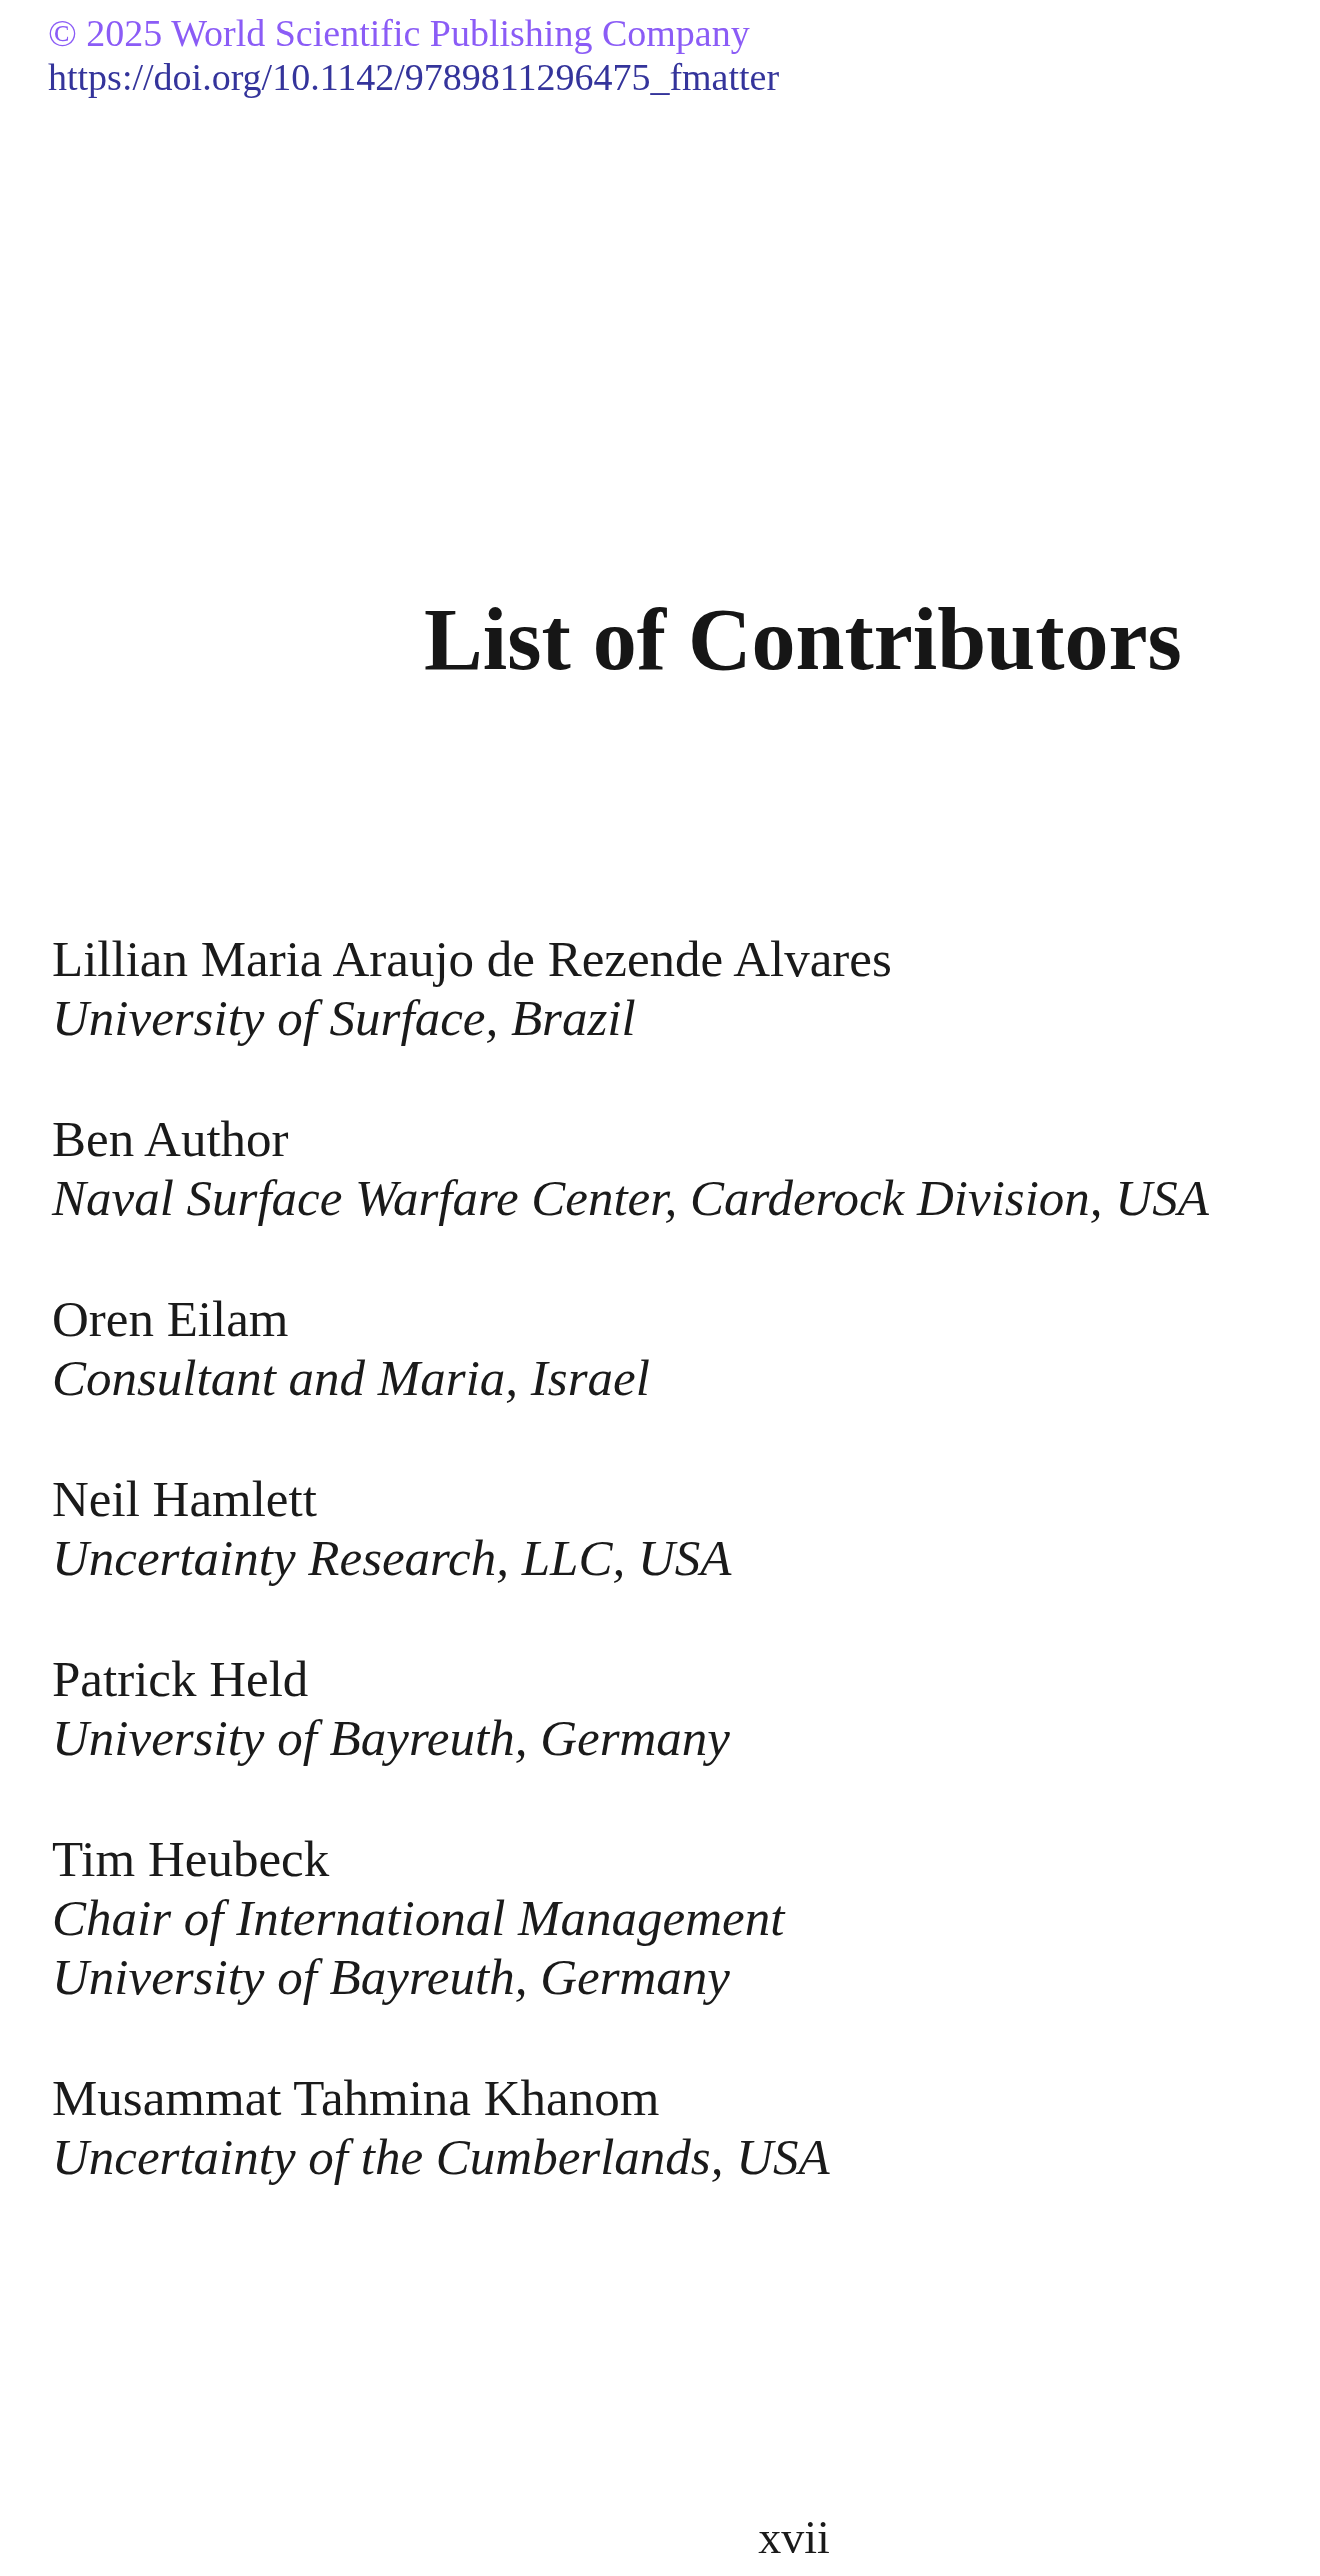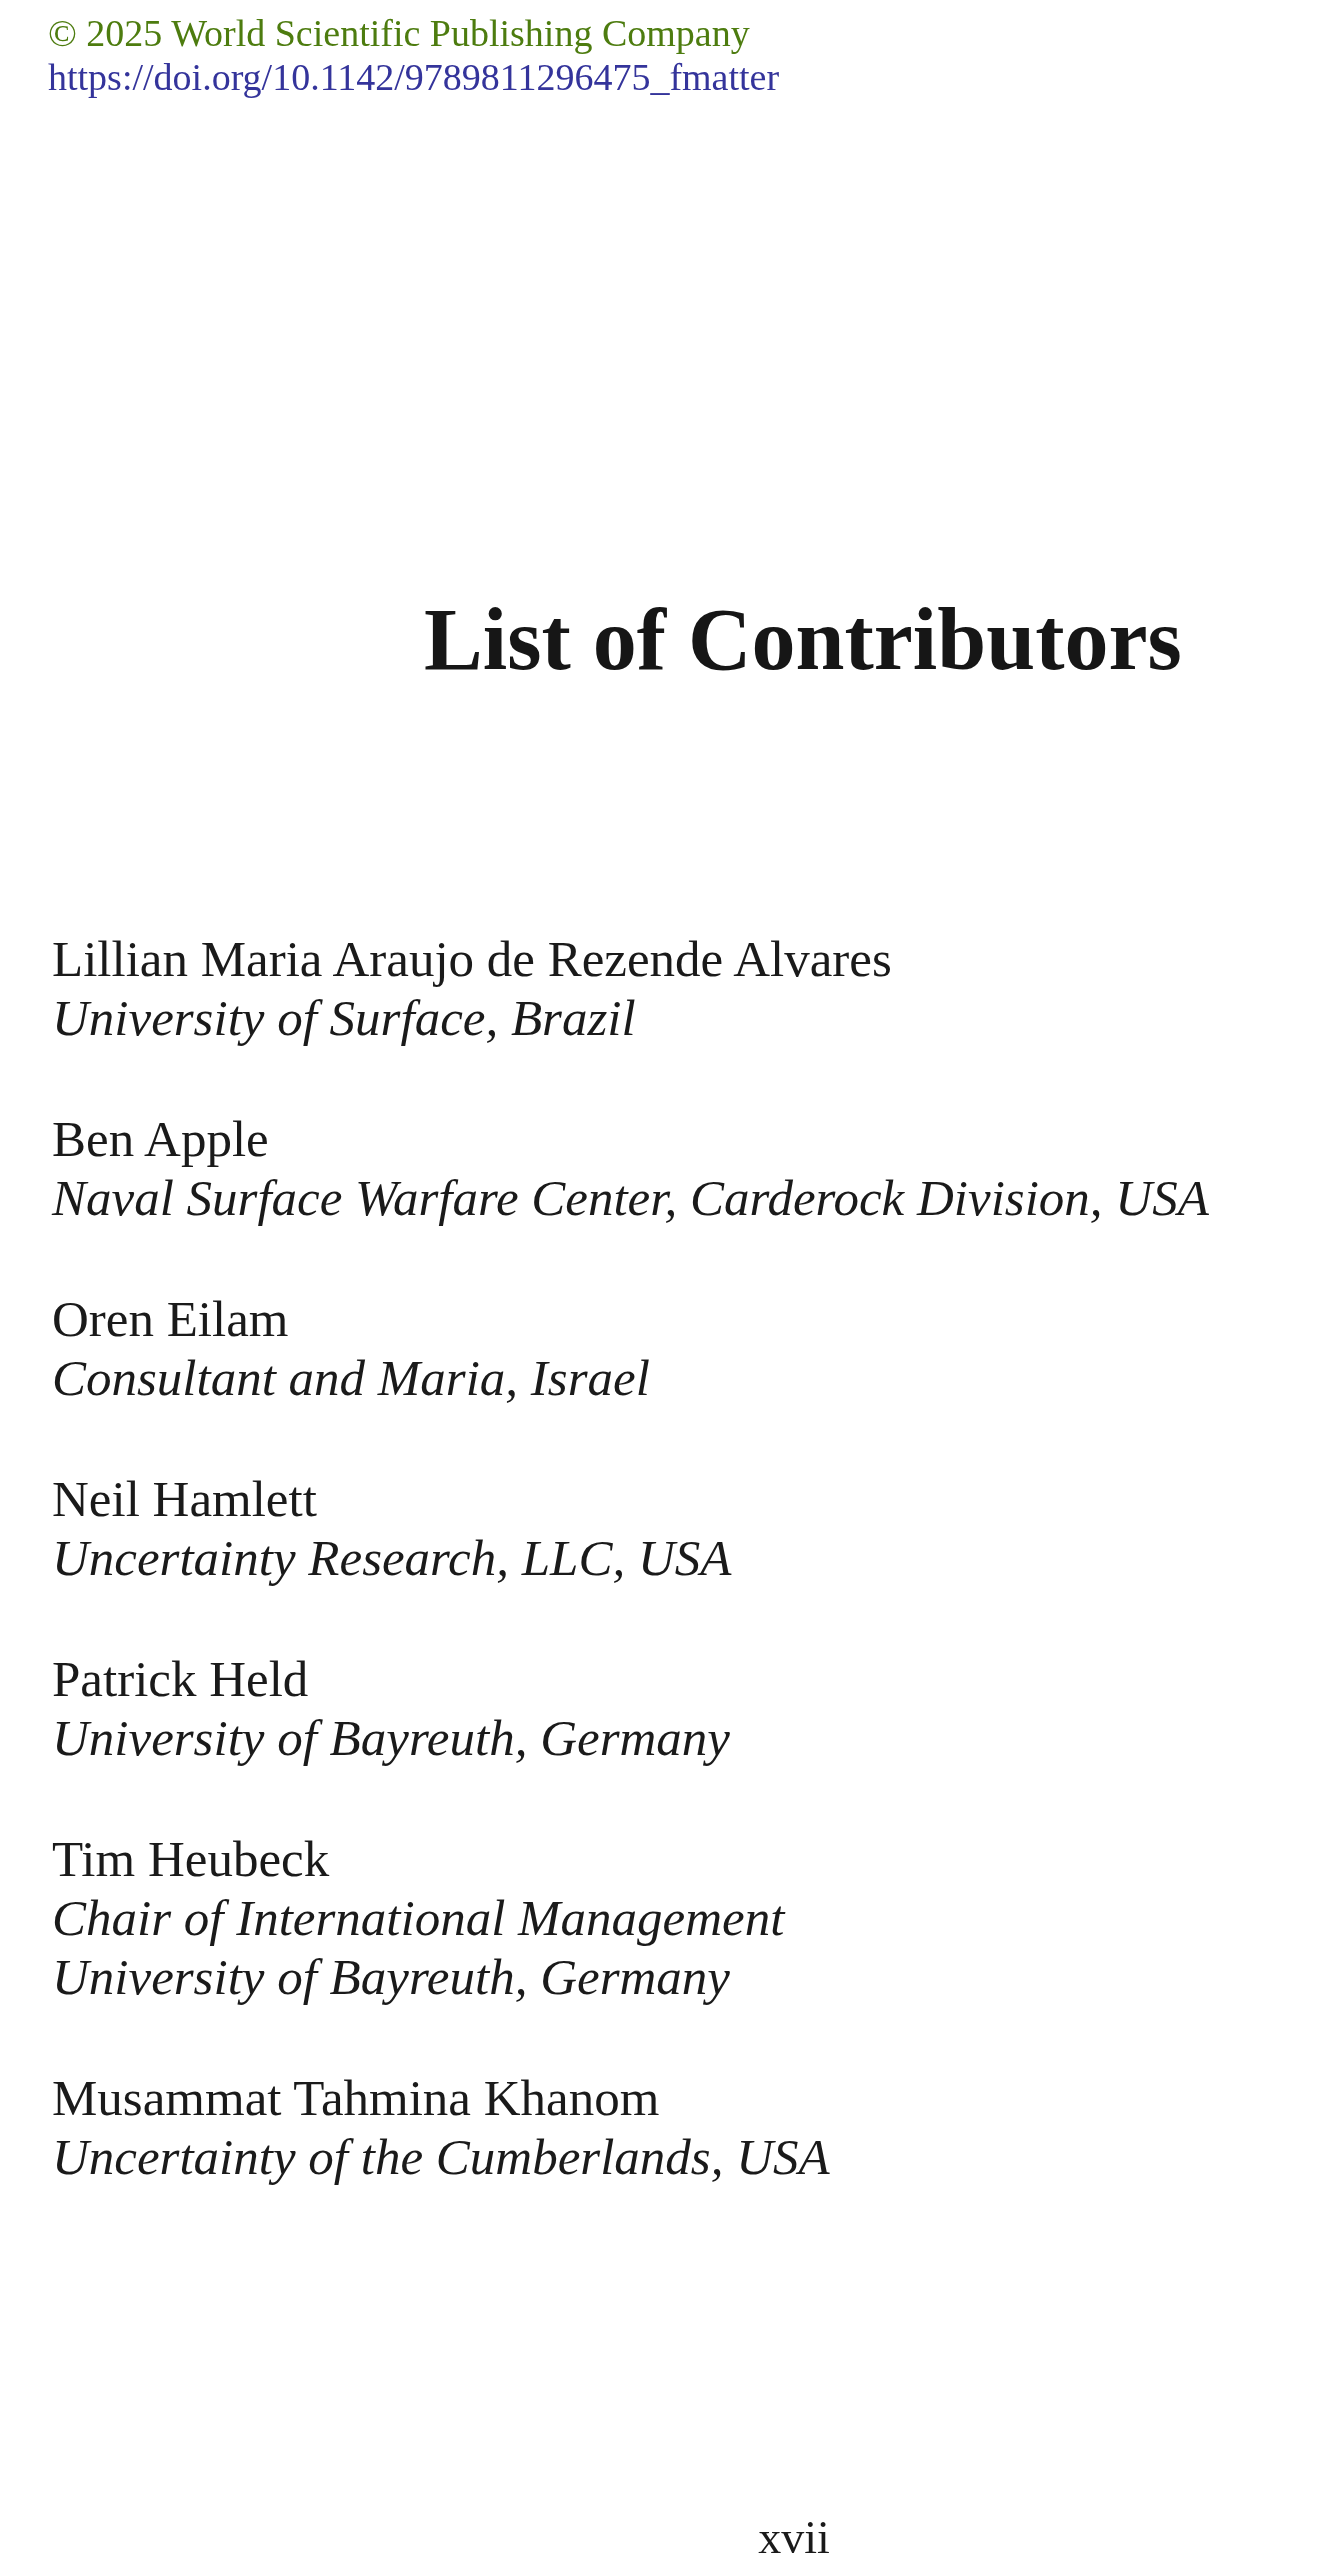--- a/index.html
+++ b/index.html
@@ -18,21 +18,21 @@
   }
   .page-header {
     position: absolute;
     left: 48px;
     top: 10.5px;
     font-size: 38px;
     line-height: 44px;
     white-space: nowrap;
   }
   .copyright {
-    color: #4d7c0f;
+    color: #8b5cf6;
   }
   .doi-link {
     display: block;
     color: #34349b;
     text-decoration: none;
     cursor: pointer;
   }
   .page-title {
     position: absolute;
     left: 424px;
@@ -82,21 +82,21 @@
   </header>
 
   <h1 class="page-title">List of Contributors</h1>
 
   <main class="contributors">
       <div class="entry">
         <div class="cname">Lillian Maria Araujo de Rezende Alvares</div>
         <div class="caffil">University of Surface, Brazil</div>
       </div>
       <div class="entry">
-        <div class="cname">Ben Apple</div>
+        <div class="cname">Ben Author</div>
         <div class="caffil">Naval Surface Warfare Center, Carderock Division, USA</div>
       </div>
       <div class="entry">
         <div class="cname">Oren Eilam</div>
         <div class="caffil">Consultant and Maria, Israel</div>
       </div>
       <div class="entry">
         <div class="cname">Neil Hamlett</div>
         <div class="caffil">Uncertainty Research, LLC, USA</div>
       </div>

